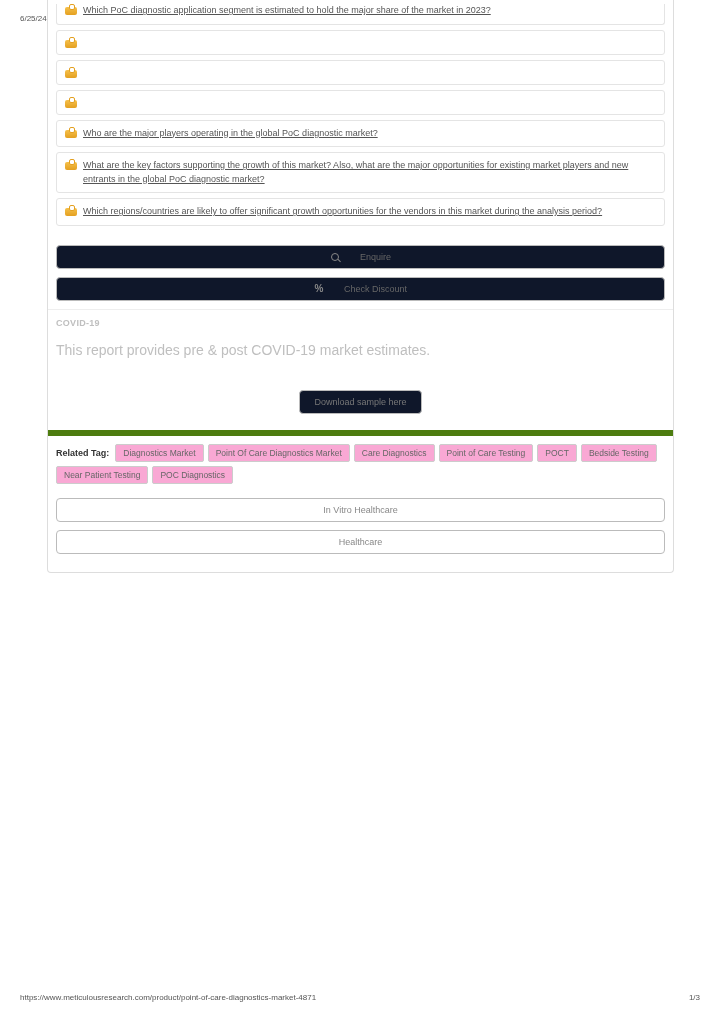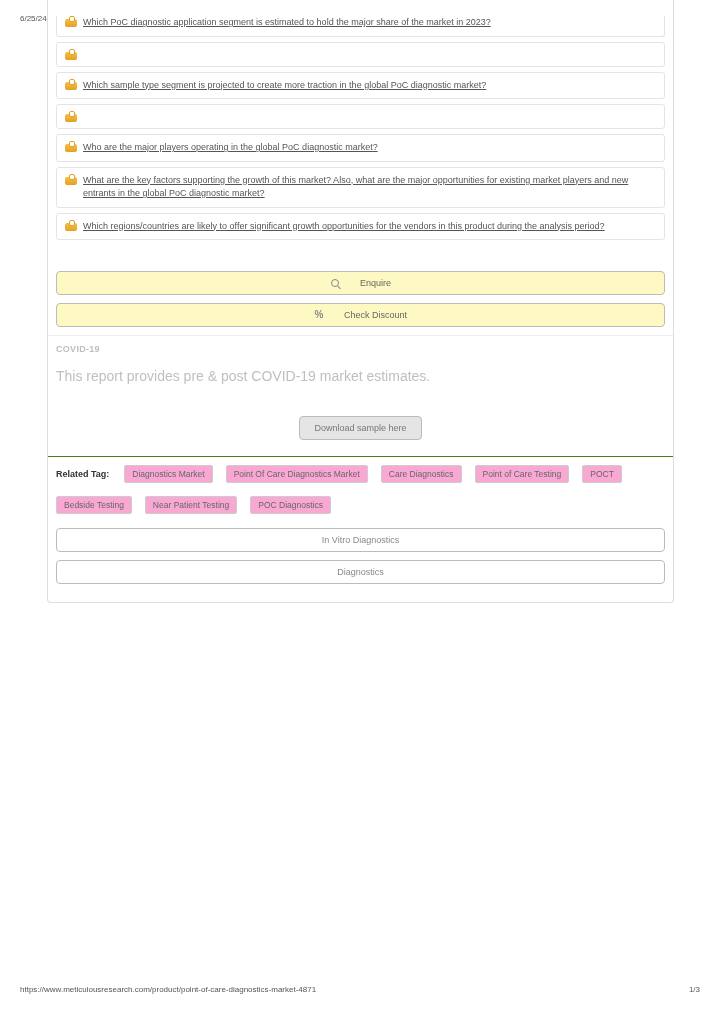--- a/index.html
+++ b/index.html
@@ -28,21 +28,21 @@
       top: 0;
       left: 47px;
       width: 627px;
       border: 1px solid #ddd;
       border-top: none;
       border-radius: 0 0 4px 4px;
       padding-bottom: 10px;
       background: #fff;
     }
     .faq-list {
-      padding: 16px 8px;
+      padding: 4px 8px;
     }
     .faq-item {
       display: flex;
       align-items: flex-start;
       gap: 6px;
       border: 1px solid #e4e4e4;
       border-radius: 3px;
       padding: 6px 8px;
       margin-bottom: 5px;
       background: #fff;
@@ -76,21 +76,21 @@
       color: #555;
       text-decoration: underline;
       font-size: 9px;
       line-height: 1.5;
       cursor: pointer;
     }
     .action-row { padding: 0 8px; margin-top: 10px; }
     .action-btn {
       width: 100%;
       border: 1px solid #bbb;
-      background: #fef9c3;
+      background: #0f172a;
       border-radius: 4px;
       padding: 6px 0;
       display: flex;
       align-items: center;
       justify-content: center;
       gap: 20px;
       font-size: 9px;
       color: #666;
       cursor: pointer;
       margin-bottom: 8px;
@@ -108,30 +108,30 @@
     }
     .covid-title { font-weight: bold; font-size: 9px; margin-bottom: 14px; letter-spacing: 0.3px; }
     .covid-desc { font-size: 14px; }
     .download-wrap { display: flex; justify-content: center; margin: 26px 0 16px; }
     .download-btn {
       border: 1px solid #bbb;
       border-radius: 4px;
       padding: 6px 14px;
       font-size: 9px;
       color: #777;
-      background: #e5e5e5;
+      background: #0f172a;
       cursor: pointer;
     }
     .tags-row {
-      border-top: 1px solid #4d7c0f;
+      border-top: 6px solid #4d7c0f;
       padding: 8px 8px;
       display: flex;
       flex-wrap: wrap;
       align-items: center;
-      gap: 13px;
+      gap: 4px;
     }
     .tags-label { font-weight: bold; font-size: 9px; color: #333; margin-right: 2px; }
     .tag {
       border: 1px solid #ccc;
       border-radius: 2px;
       padding: 3px 7px;
       font-size: 8.5px;
       color: #666;
       background: #f9a8d4;
       cursor: pointer;
@@ -144,21 +144,21 @@
       border-radius: 4px;
       padding: 6px 0;
       text-align: center;
       font-size: 9px;
       color: #888;
       margin-bottom: 8px;
       cursor: pointer;
     }
     .footer-meta {
       position: absolute;
-      bottom: 24px;
+      bottom: 16px;
       left: 20px;
       right: 20px;
       display: flex;
       justify-content: space-between;
       font-size: 8px;
       color: #555;
     }
   </style>
 </head>
 <body>
@@ -173,36 +173,35 @@
   <div class="faq-list">
     <div class="faq-item first-cut">
       <span class="faq-icon"></span>
       <a class="faq-link">Which PoC diagnostic application segment is estimated to hold the major share of the market in 2023?</a>
     </div>
     <div class="faq-item">
       <span class="faq-icon"></span>
     </div>
     <div class="faq-item">
       <span class="faq-icon"></span>
-      <a class="faq-link">Which sample type segment is projected to create more traction in the global PoC diagnostic market?</a>
     </div>
     <div class="faq-item">
       <span class="faq-icon"></span>
     </div>
     <div class="faq-item">
       <span class="faq-icon"></span>
       <a class="faq-link">Who are the major players operating in the global PoC diagnostic market?</a>
     </div>
     <div class="faq-item">
       <span class="faq-icon"></span>
       <a class="faq-link">What are the key factors supporting the growth of this market? Also, what are the major opportunities for existing market players and new entrants in the global PoC diagnostic market?</a>
     </div>
     <div class="faq-item">
       <span class="faq-icon"></span>
-      <a class="faq-link">Which regions/countries are likely to offer significant growth opportunities for the vendors in this product during the analysis period?</a>
+      <a class="faq-link">Which regions/countries are likely to offer significant growth opportunities for the vendors in this market during the analysis period?</a>
     </div>
   </div>
 
   <div class="action-row">
     <button class="action-btn">
       <span class="icn">
           <span class="icn-search"></span>
         </span>
       <span>Enquire</span>
     </button>
@@ -227,22 +226,22 @@
     <a class="tag">Point Of Care Diagnostics Market</a>
     <a class="tag">Care Diagnostics</a>
     <a class="tag">Point of Care Testing</a>
     <a class="tag">POCT</a>
     <a class="tag">Bedside Testing</a>
     <a class="tag">Near Patient Testing</a>
     <a class="tag">POC Diagnostics</a>
   </div>
 
   <div class="cat-row">
-    <button class="cat-btn">In Vitro Diagnostics</button>
-    <button class="cat-btn">Diagnostics</button>
+    <button class="cat-btn">In Vitro Healthcare</button>
+    <button class="cat-btn">Healthcare</button>
   </div>
 
 </div>
 
 <div class="footer-meta">
   <span>https://www.meticulousresearch.com/product/point-of-care-diagnostics-market-4871</span>
   <span>1/3</span>
 </div>
 
 </body></html>

